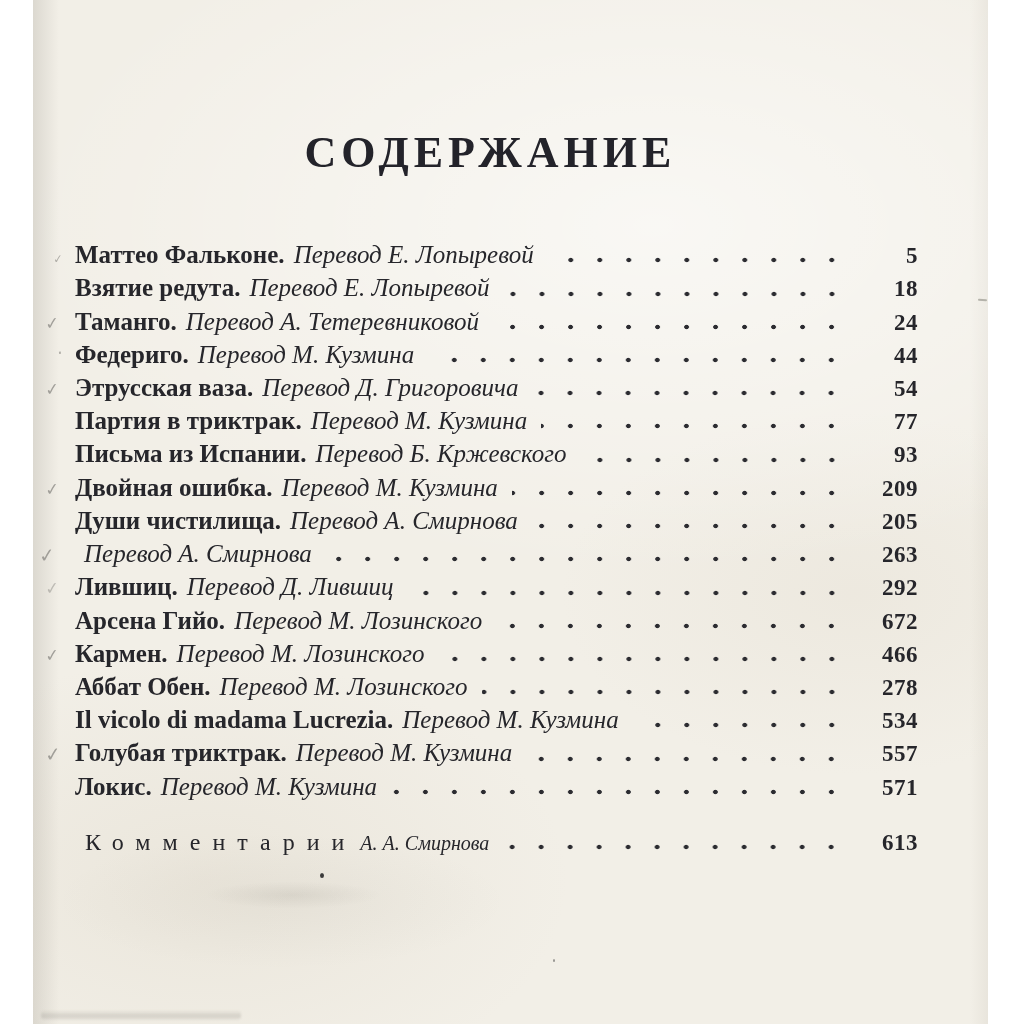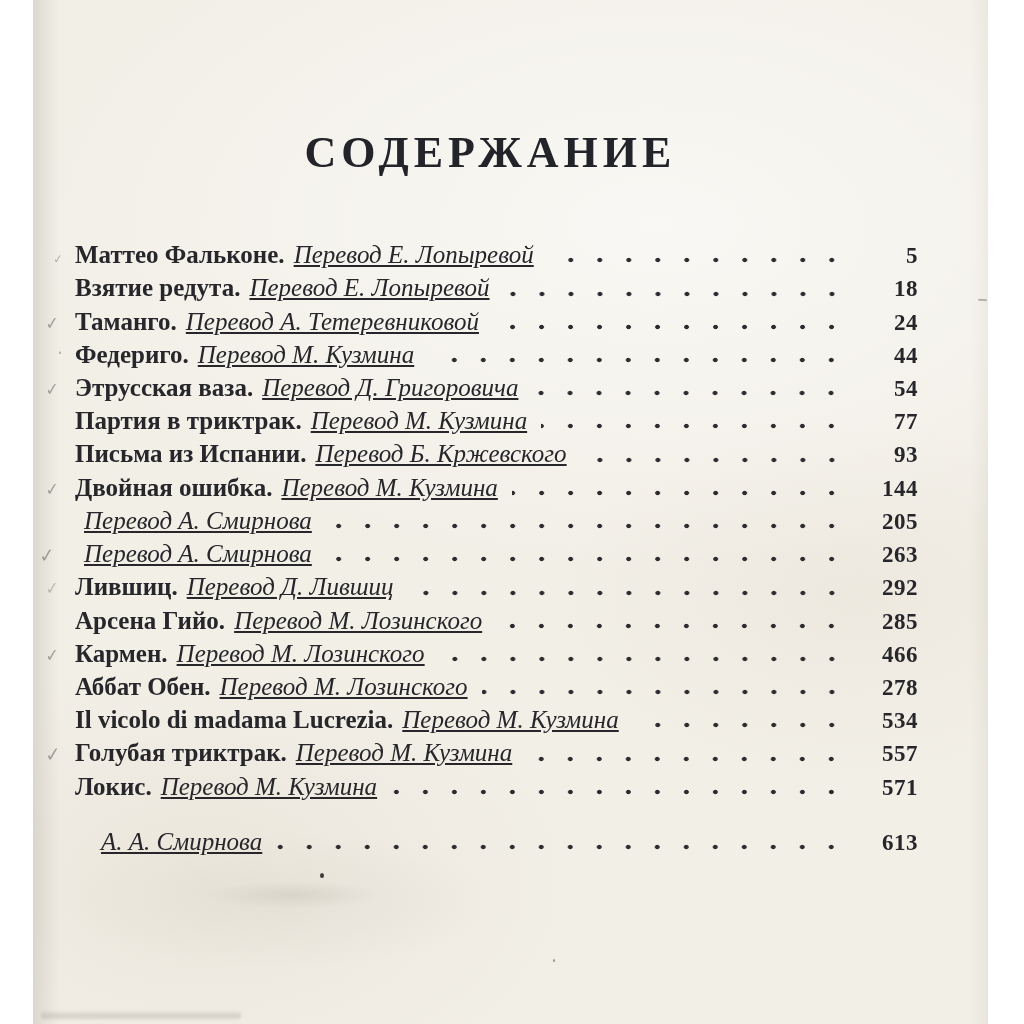--- a/index.html
+++ b/index.html
@@ -39,21 +39,21 @@
   .toc{margin-top:62px;}
   .toc-entry{
     position:relative;
     display:flex;
     align-items:baseline;
     line-height:32.2px;
     font-size:25px;
     white-space:nowrap;
   }
   .entry-title{font-style:normal;color:#26262b;font-weight:bold;}
-  .entry-translator{font-style:italic;margin-left:9px;color:#26262b;text-decoration:underline;}
+  .entry-translator{font-style:italic;margin-left:9px;color:#26262b;}
   .leader{
     flex:1;
     align-self:flex-end;
     height:6px;
     margin:0 14px 9px 14px;
     background-image:radial-gradient(circle, #2b2b30 2px, rgba(0,0,0,0) 2.6px);
     background-size:29px 6px;
     background-repeat:repeat-x;
     background-position:right 0 bottom 0;
     min-width:28px;
@@ -81,21 +81,21 @@
   .toc-entry:nth-child(11) .margin-mark{opacity:.5;}
   .toc-entry:nth-child(16) .margin-mark{font-size:19px;}
   .commentary{
     margin-top:22px;
     padding-left:10px;
   }
   .commentary .spaced-label{
     letter-spacing:12px;
     font-size:24px;
   }
-  .commentary .entry-translator{margin-left:16px;font-size:25px;}
+  .commentary .entry-translator{margin-left:4px;font-size:20px;}
   
   .speck{
     position:absolute;background:#3a3a3a;border-radius:50%;
   }
   #speck-1{left:287px;top:873px;width:4px;height:5px;}
   #speck-2{left:520px;top:959px;width:2px;height:3px;opacity:.5;}
   .scratch{
     position:absolute;background:#9a9890;border-radius:2px;
   }
   #scratch-1{left:945px;top:299px;width:9px;height:2px;transform:rotate(4deg);opacity:.7;}
@@ -166,24 +166,25 @@
     <span class="entry-title">Письма из Испании.</span>
     <span class="entry-translator">Перевод Б. Кржевского</span>
     <span class="leader"></span>
     <span class="page-num">93</span>
   </div>
           <div class="toc-entry">
     <span class="margin-mark">✓</span>
     <span class="entry-title">Двойная ошибка.</span>
     <span class="entry-translator">Перевод М. Кузмина</span>
     <span class="leader"></span>
-    <span class="page-num">144</span>
-  </div>
-          <div class="toc-entry">
-
+    <span class="page-num">209</span>
+  </div>
+          <div class="toc-entry">
+
+    <span class="entry-title">Души чистилища.</span>
     <span class="entry-translator">Перевод А. Смирнова</span>
     <span class="leader"></span>
     <span class="page-num">205</span>
   </div>
           <div class="toc-entry">
     <span class="margin-mark">✓</span>
     <span class="entry-translator">Перевод А. Смирнова</span>
     <span class="leader"></span>
     <span class="page-num">263</span>
   </div>
@@ -192,21 +193,21 @@
     <span class="entry-title">Лившиц.</span>
     <span class="entry-translator">Перевод Д. Лившиц</span>
     <span class="leader"></span>
     <span class="page-num">292</span>
   </div>
           <div class="toc-entry">
 
     <span class="entry-title">Арсена Гийо.</span>
     <span class="entry-translator">Перевод М. Лозинского</span>
     <span class="leader"></span>
-    <span class="page-num">285</span>
+    <span class="page-num">672</span>
   </div>
           <div class="toc-entry">
     <span class="margin-mark">✓</span>
     <span class="entry-title">Кармен.</span>
     <span class="entry-translator">Перевод М. Лозинского</span>
     <span class="leader"></span>
     <span class="page-num">466</span>
   </div>
           <div class="toc-entry">
 
@@ -232,20 +233,21 @@
           <div class="toc-entry">
 
     <span class="entry-title">Локис.</span>
     <span class="entry-translator">Перевод М. Кузмина</span>
     <span class="leader"></span>
     <span class="page-num">571</span>
   </div>
         </div>
 
       <div class="toc-entry commentary">
+        <span class="spaced-label">Комментарии</span>
         <span class="entry-translator">А. А. Смирнова</span>
         <span class="leader"></span>
         <span class="page-num">613</span>
       </div>
 
     </div>
 
     <div class="speck" id="speck-1"></div>
     <div class="speck" id="speck-2"></div>
     <div class="scratch" id="scratch-1"></div>

